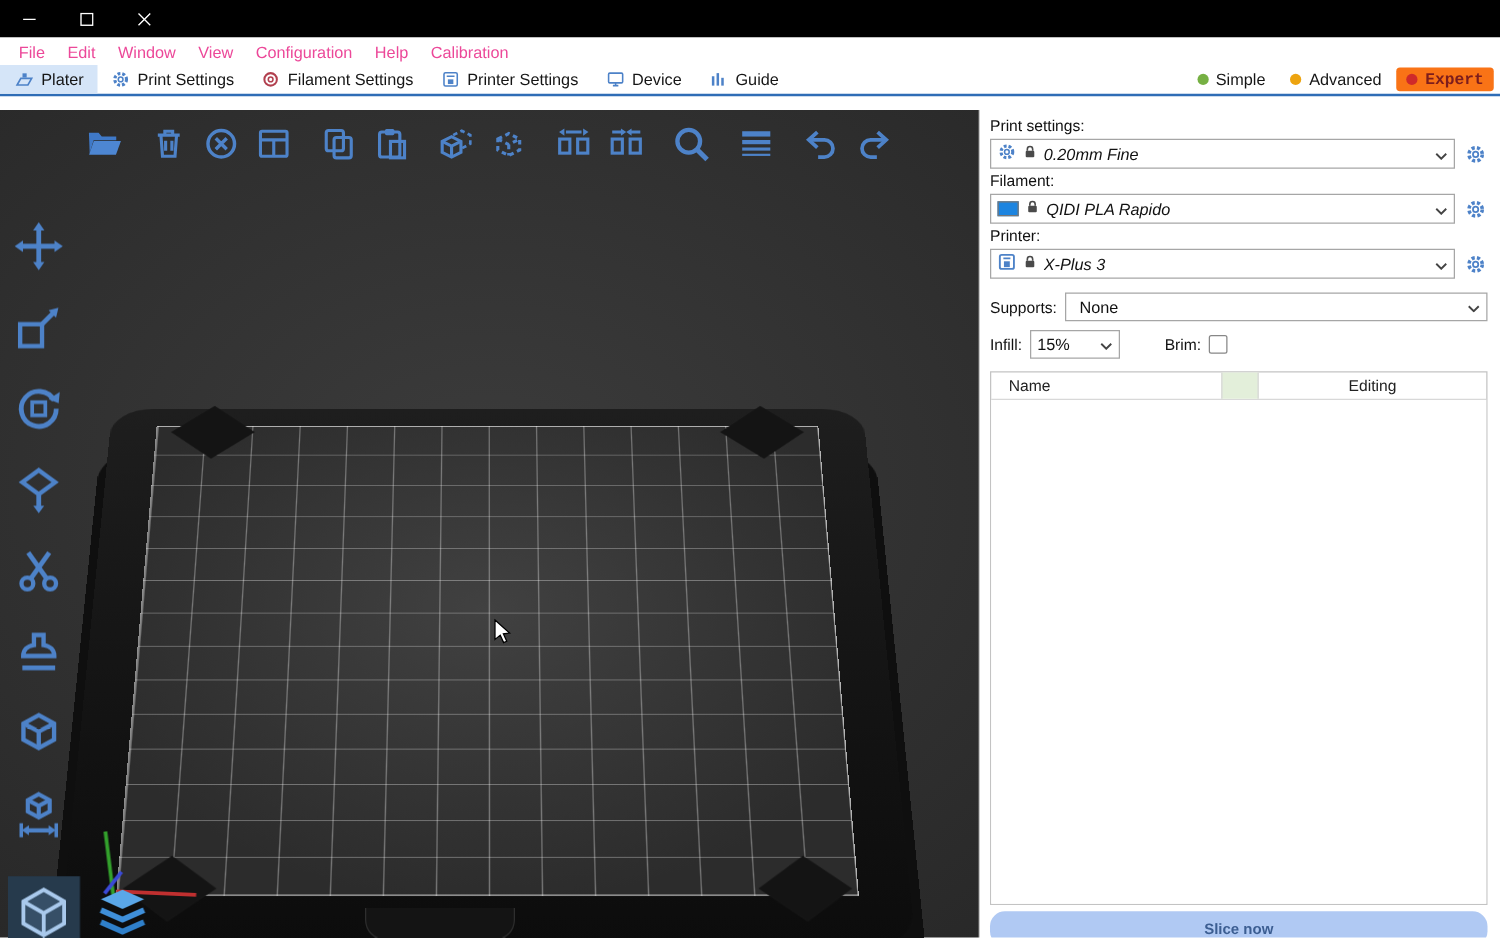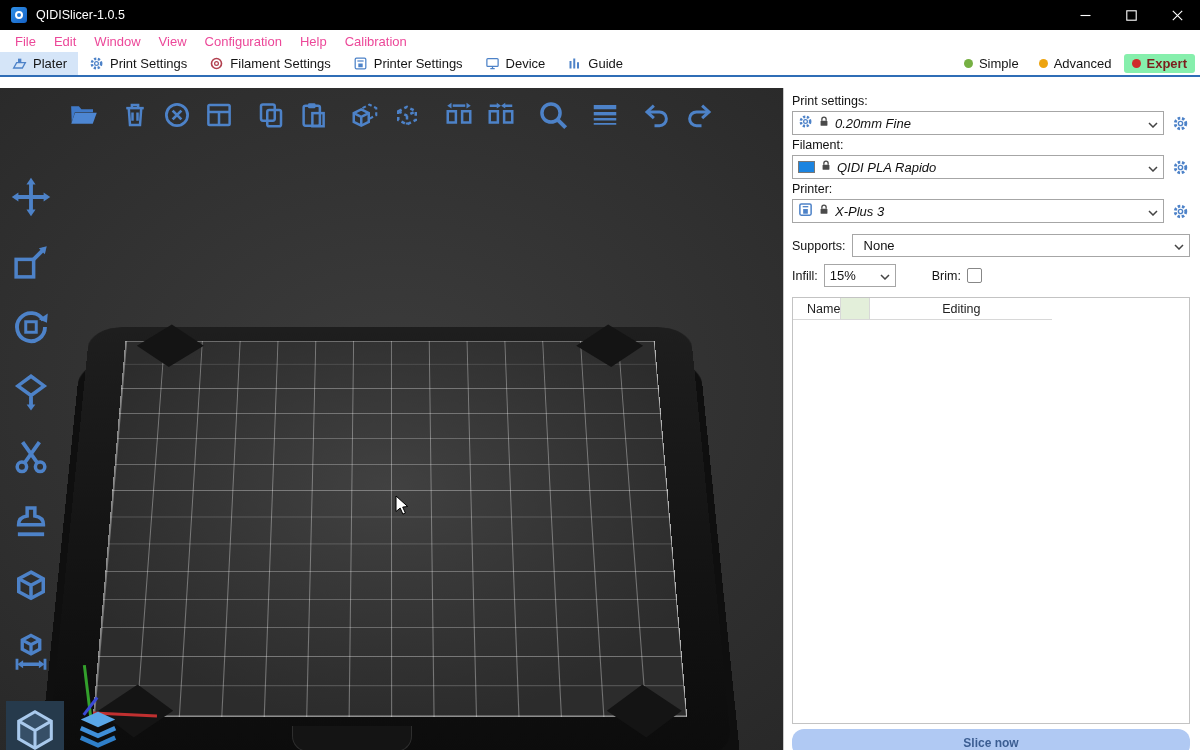--- a/index.html
+++ b/index.html
@@ -18,21 +18,21 @@
   .menubar{height:22px;background:#fff;display:flex;align-items:center;padding-left:6px;font-size:13px;color:#ec4899;flex:0 0 22px;}
   .menu-item{padding:2px 9px;cursor:default;}
 
   
   .tabbar{height:25px;background:#fff;border-bottom:2px solid #2f6db6;display:flex;align-items:stretch;font-size:13px;color:#151515;flex:0 0 25px;}
   .tab{display:flex;align-items:center;gap:6px;padding:0 11px;}
   .tab.active{background:#d5e5f8;}
   .tab svg{display:block;}
   .modes{margin-left:auto;display:flex;align-items:center;gap:4px;padding-right:5px;}
   .mode{display:flex;align-items:center;gap:6px;padding:2px 8px;border-radius:3px;}
-  .mode.active{background:#86efac;font-weight:bold;color:#7c1d1d;}
+  .mode.active{background:#f97316;font-weight:bold;color:#7c1d1d;font-family:Liberation Mono, monospace;}
   .mode-dot{width:9px;height:9px;border-radius:50%;background:#999;}
 
   
   .main{display:flex;height:673px;flex:1;margin-top:11px;}
   .viewport{position:relative;width:783px;height:673px;overflow:hidden;
     background:radial-gradient(ellipse 95% 85% at 50% 45%, #3c3c3c 0%, #2f2f2f 55%, #242424 100%);}
 
   
   .ttb{position:absolute;left:64px;top:8px;display:flex;align-items:center;z-index:10;}
   .tbtn{width:38px;height:38px;display:flex;align-items:center;justify-content:center;margin-right:4px;}
@@ -80,39 +80,35 @@
     padding:0 5px;gap:5px;font-size:13px;}
   .combo .txt{flex:1;white-space:nowrap;overflow:hidden;}
   .gearbtn{width:20px;height:20px;background:none;border:none;display:flex;align-items:center;justify-content:center;padding:0;}
   .row{display:flex;align-items:center;gap:6px;}
   .row.supports{margin-top:11px;}
   .row.infill{margin-top:7px;}
   .combo.small{height:23px;}
   .combo.infill{flex:0 0 72px;}
   .brim-label{margin-left:30px;}
   .checkbox{width:15px;height:15px;border:1px solid #878787;border-radius:2px;background:#fff;}
-  .object-list{margin-top:10px;flex:1;border:1px solid #c3c3c3;display:flex;flex-direction:row;background:#fff;}
+  .object-list{margin-top:10px;flex:1;border:1px solid #c3c3c3;display:flex;flex-direction:column;background:#fff;}
   .ol-header{display:flex;align-items:stretch;height:22px;border-bottom:1px solid #d8d8d8;font-size:12.5px;color:#222;}
   .ol-name{flex:1;display:flex;align-items:center;padding-left:14px;}
   .ol-swatch{width:30px;border-left:1px solid #d8d8d8;border-right:1px solid #d8d8d8;background:#e3efda;}
   .ol-editing{width:182px;display:flex;align-items:center;justify-content:center;}
   .ol-body{flex:1;background:#fff;}
   .slice-btn{margin-top:5px;height:28px;flex:0 0 28px;background:#b0c9f3;color:#3c5e92;font-weight:bold;
     font-size:12px;display:flex;align-items:center;justify-content:center;border-radius:12px;}
 </style>
 </head>
 <body>
 
 <div class="app">
 
   <div class="titlebar">
-    <div class="tb-left">
-      <span class="appicon"></span>
-      <span>QIDISlicer-1.0.5</span>
-    </div>
     <div class="win-controls">
       <div class="win-btn">
         <svg width="11" height="11" viewBox="0 0 11 11">
             <path d="M0.5 5.5h10" stroke="#fff" stroke-width="1.1"></path>
           </svg>
       </div>
       <div class="win-btn">
         <svg width="11" height="11" viewBox="0 0 11 11">
             <rect x="0.8" y="0.8" width="9.4" height="9.4" fill="none" stroke="#fff" stroke-width="1.1"></rect>
           </svg>

